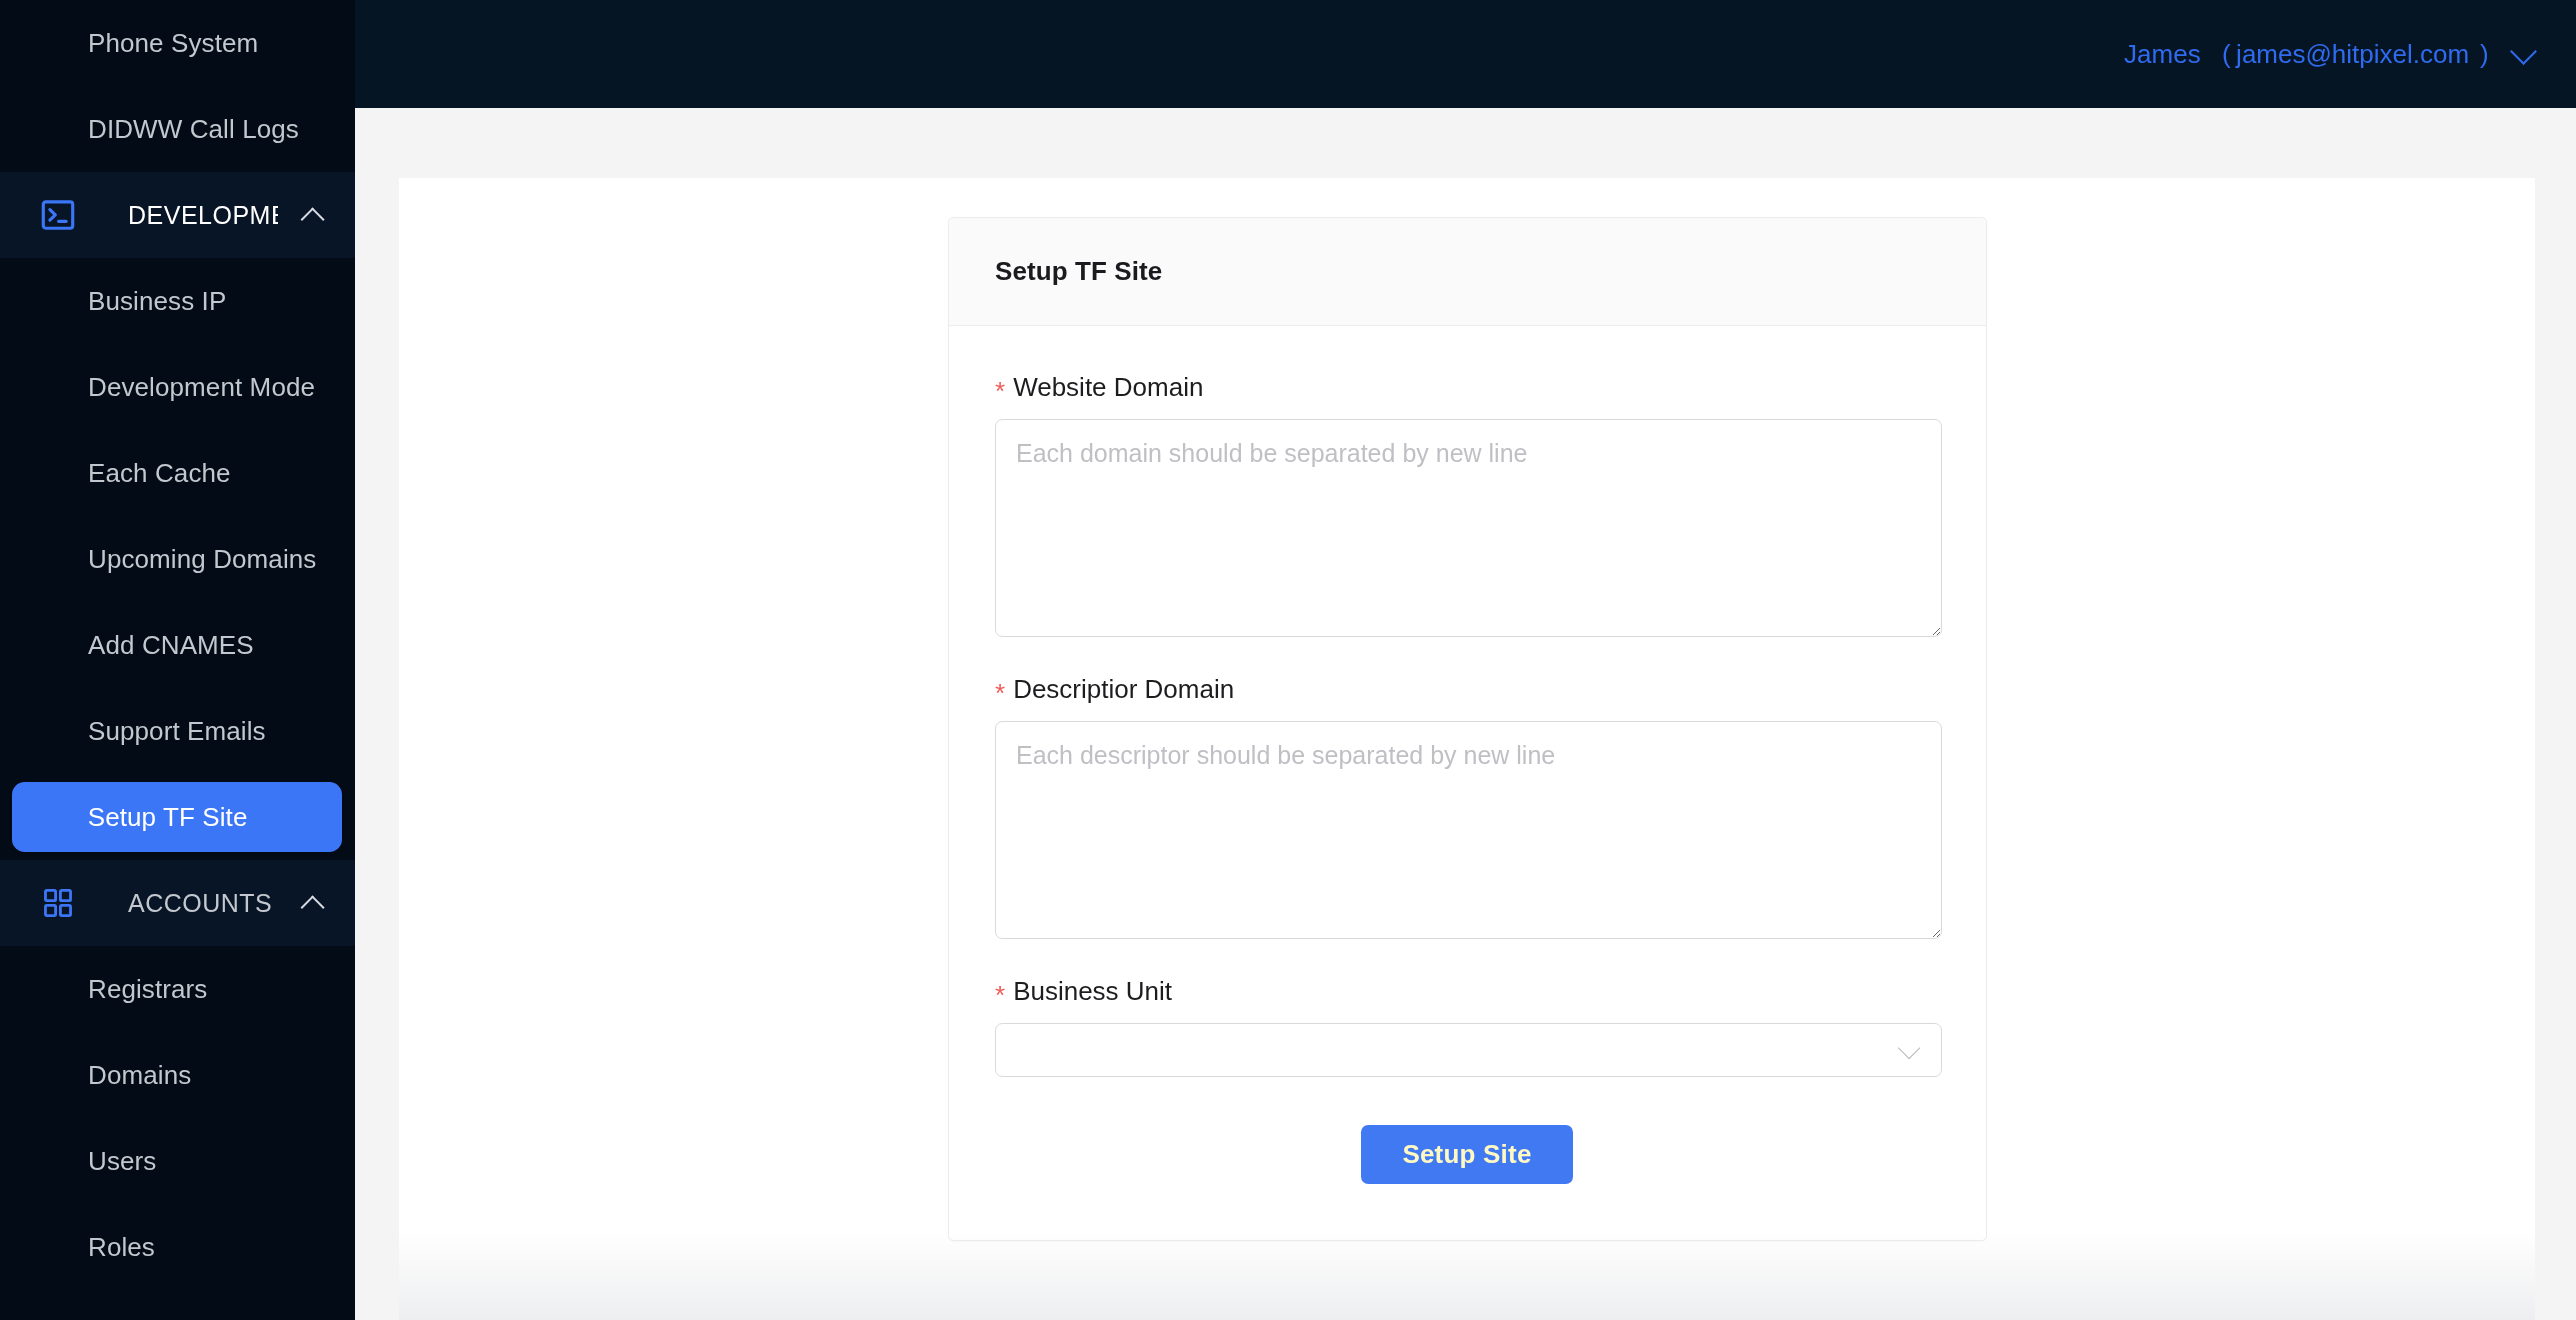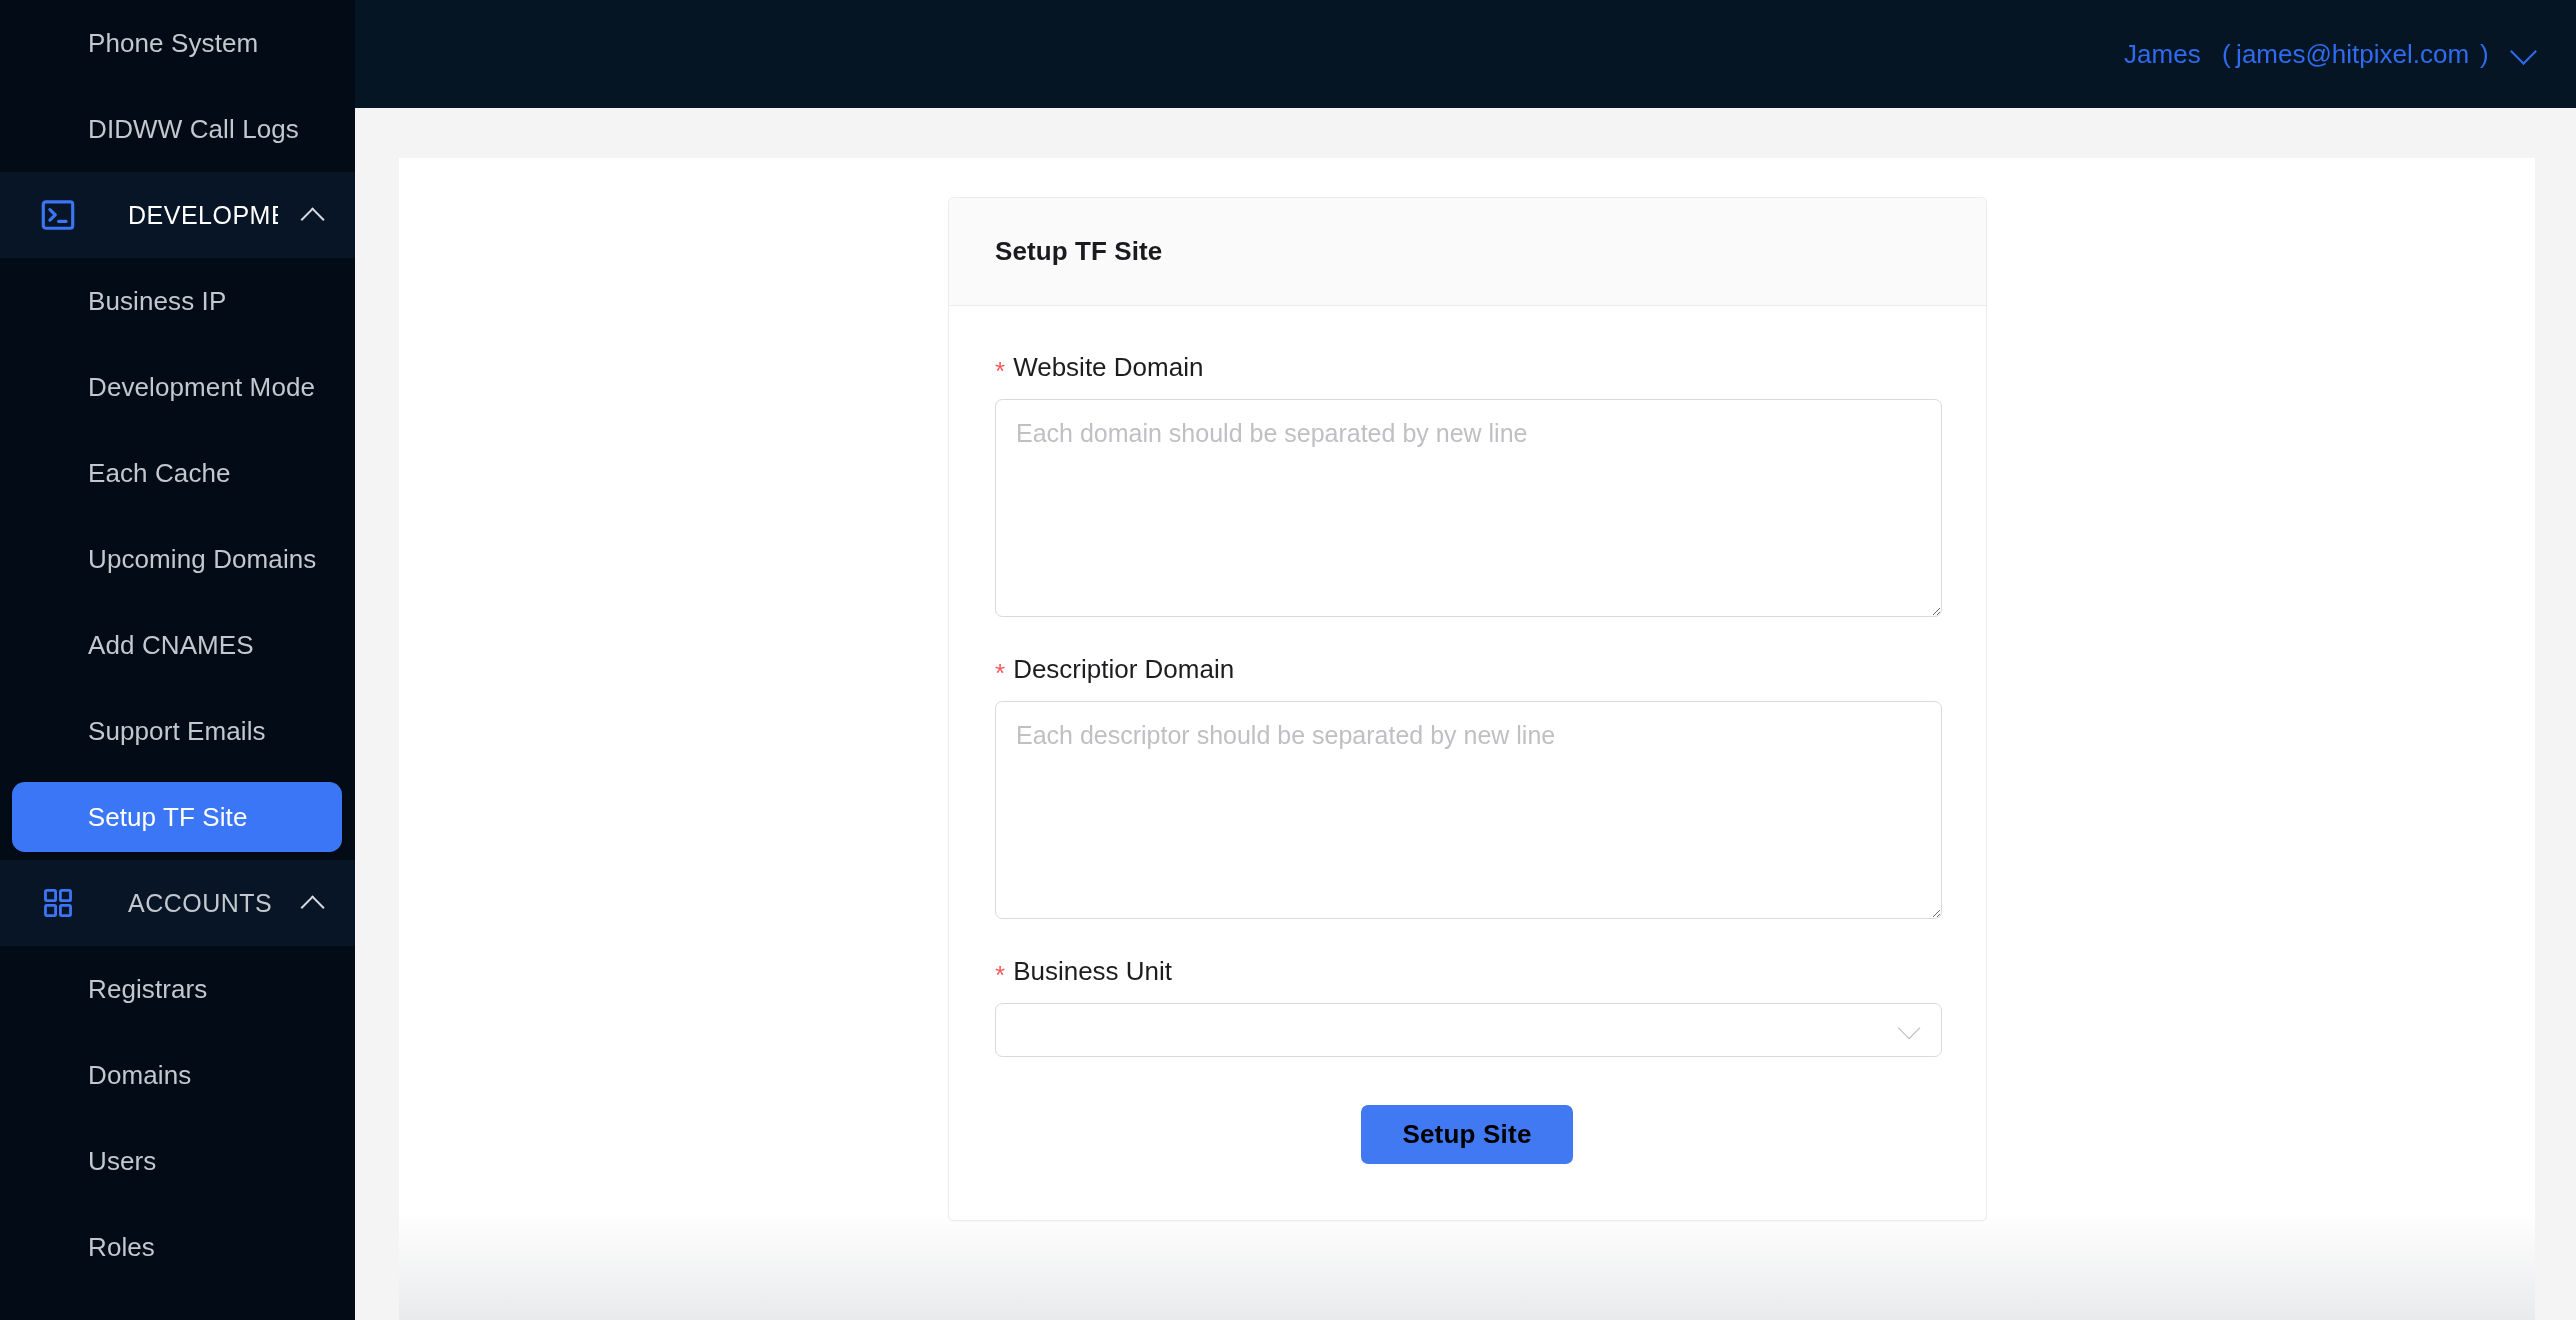--- a/index.html
+++ b/index.html
@@ -115,20 +115,21 @@
   }
 
   
   .right {
     flex: 1 1 auto;
     height: 1320px;
     display: flex;
     flex-direction: column;
     background: #f4f4f5;
     position: relative;
+    gap: 20px;
   }
 
   .topbar {
     height: 108px;
     flex: 0 0 108px;
     background: #061523;
     display: flex;
     align-items: center;
     justify-content: flex-end;
     padding-right: 39px;
@@ -290,21 +291,21 @@
   }
 
   .btn-row {
     margin-top: 48px;
     display: flex;
     justify-content: center;
   }
 
   .btn-primary {
     background: #4179f3;
-    color: #000000;
+    color: #fef9c3;
     border: none;
     border-radius: 7.2px;
     font-family: "Liberation Sans", sans-serif;
     font-size: 26px;
     font-weight: bold;
     height: 59px;
     padding: 0 41px;
     cursor: pointer;
     letter-spacing: 0.2px;
   }

